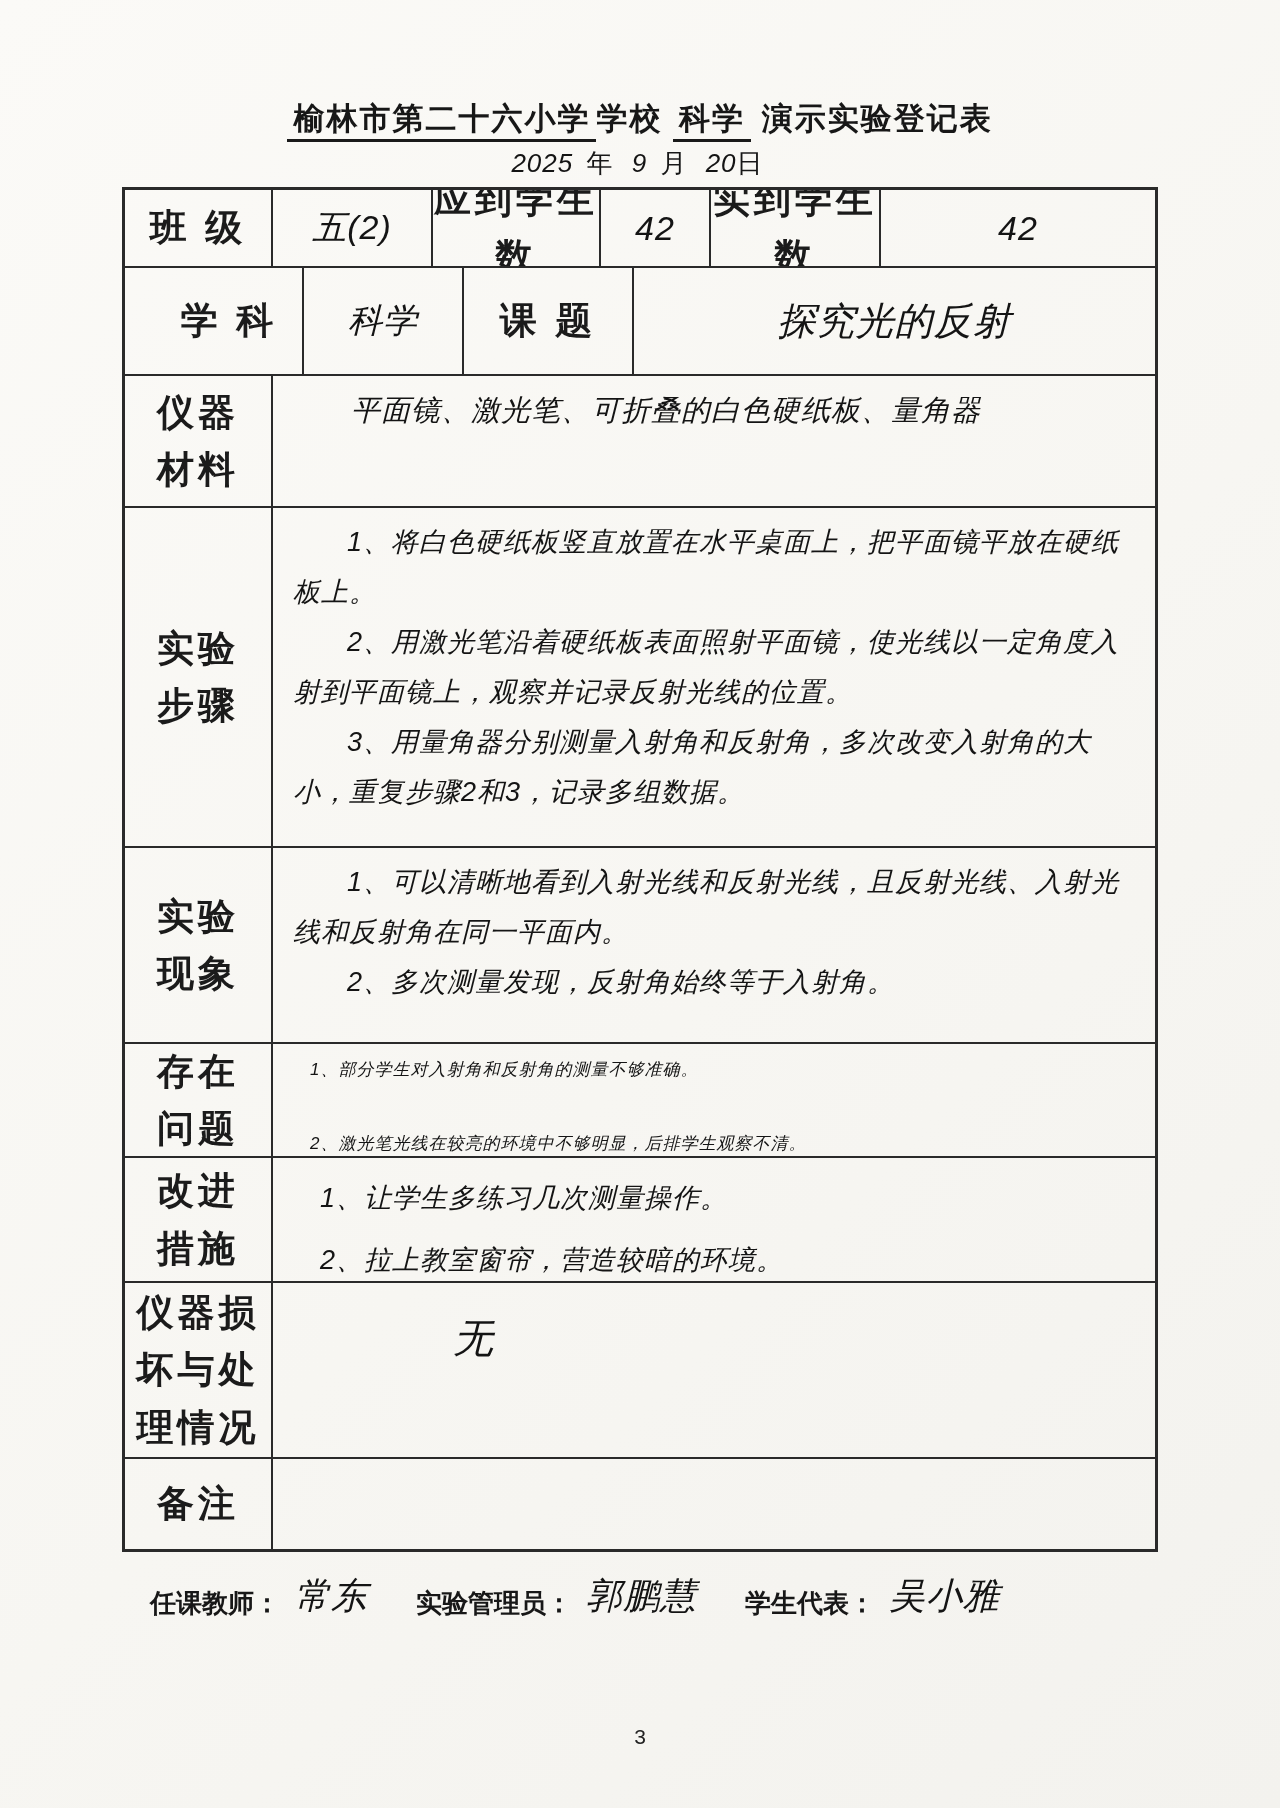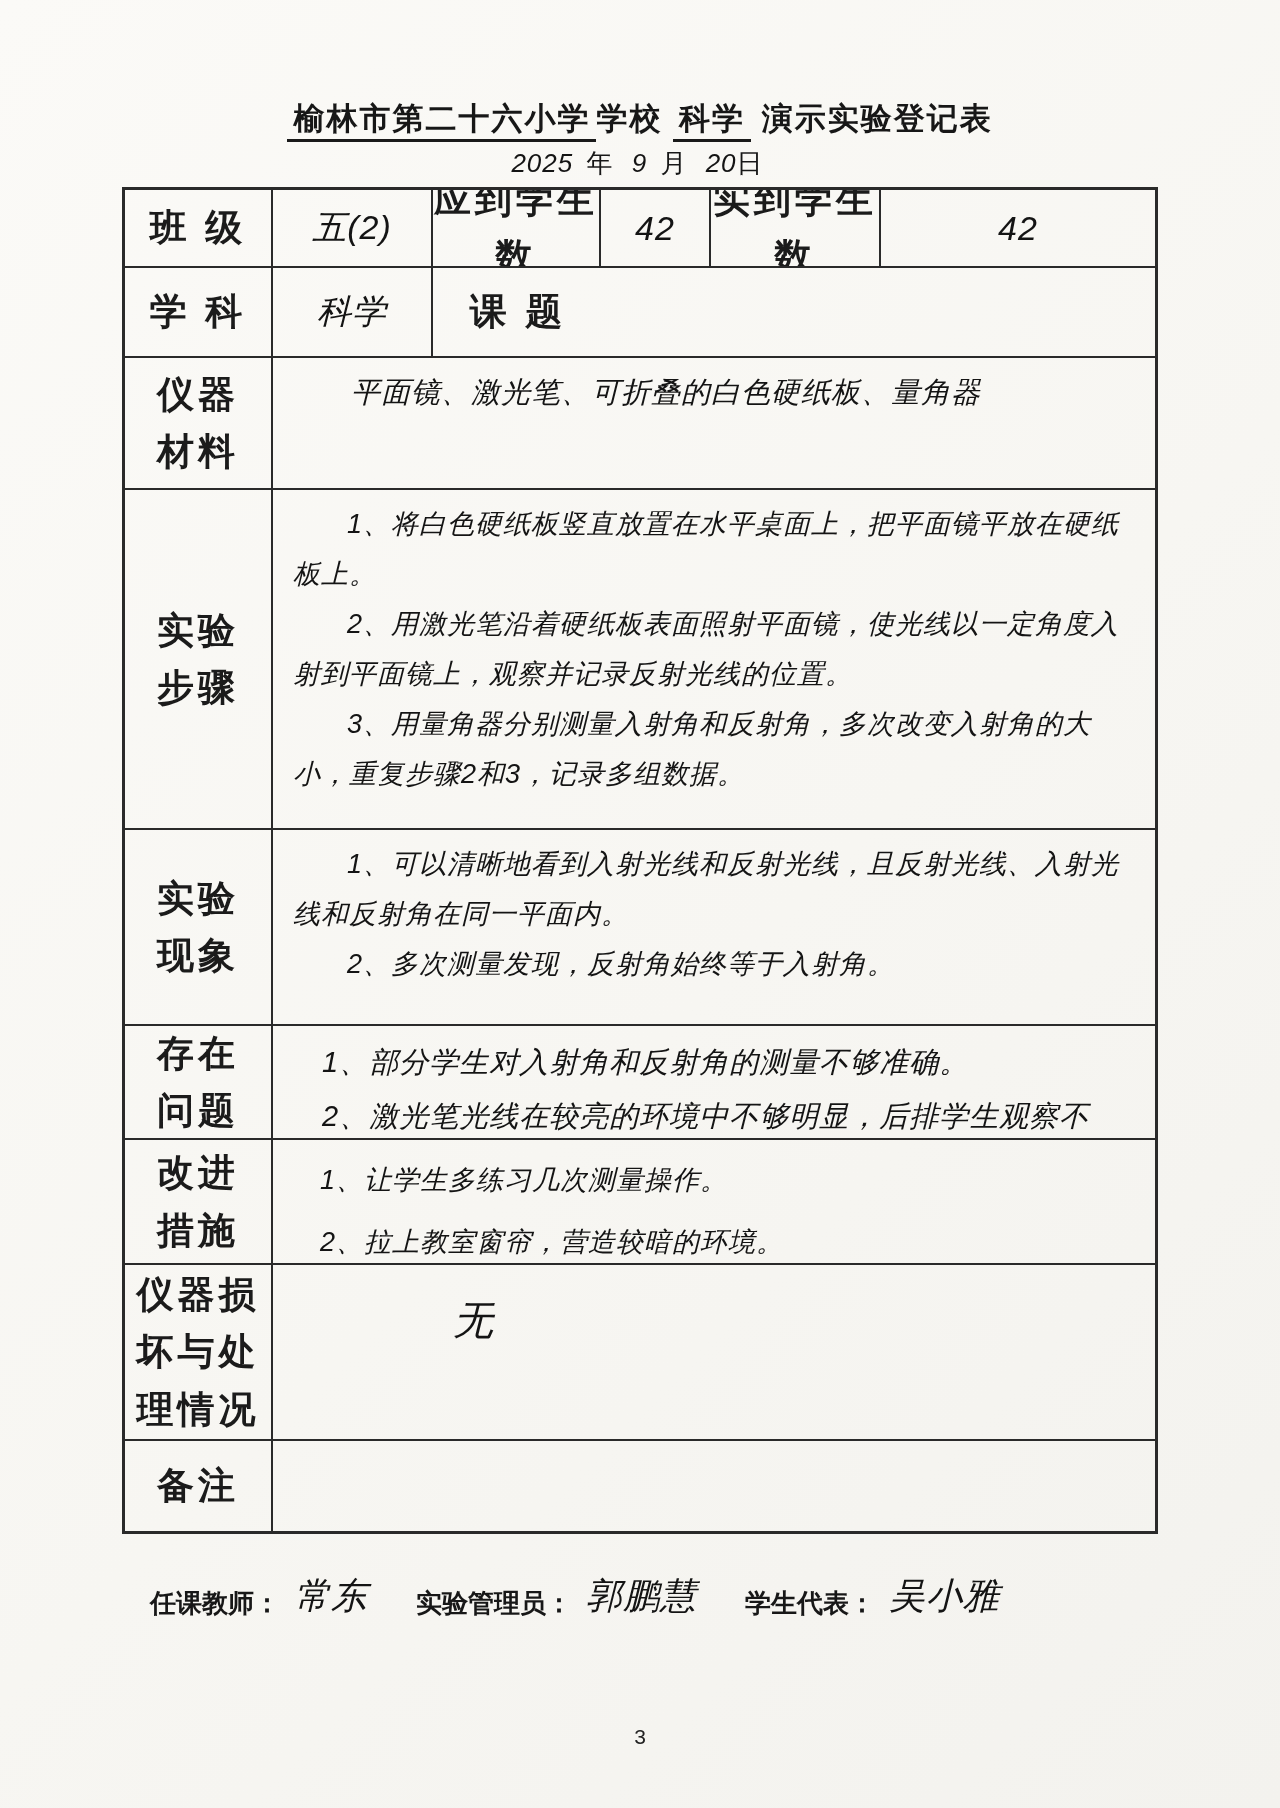--- a/index.html
+++ b/index.html
@@ -68,21 +68,21 @@
   .w-label{width:148px;flex:none;}
   .w-c2{width:160px;flex:none;}
   .w-c3{width:168px;flex:none;text-align:center;}
   .w-c4{width:110px;flex:none;}
   .w-c5{width:170px;flex:none;}
   .w-c6{flex:1;}
   .w-topic{width:170px;flex:none;}
   .w-rest{flex:1;}
   
   .h-r1{height:78px;}
-  .h-r2{height:90px;}
+  .h-r2{height:108px;padding-left:31px;}
   .h-r3{height:132px;}
   .h-r4{height:340px;}
   .h-r5{height:196px;}
   .h-r6{height:114px;}
   .h-r7{height:125px;}
   .h-r8{height:176px;}
   .h-r9{height:90px;}
   .equip-text{font-size:29px;line-height:1.7;text-indent:0;}
   .none-val{
     align-items:flex-start;justify-content:flex-start;
@@ -130,20 +130,21 @@
       <div class="cell label-cell w-c3">应到学生数</div>
       <div class="cell center-val w-c4 hw hw-big">42</div>
       <div class="cell label-cell w-c5">实到学生数</div>
       <div class="cell center-val w-c6 hw hw-big">42</div>
     </div>
 
     <div class="t-row h-r2">
       <div class="cell label-cell w-label">学 科</div>
       <div class="cell center-val w-c2 hw hw-big">科学</div>
       <div class="cell label-cell w-topic">课 题</div>
+      <div class="cell center-val w-rest hw" style="font-size:38px;">探究光的反射</div>
     </div>
 
     <div class="t-row h-r3">
       <div class="cell label-cell w-label">
         <span>仪器</span>
         <span>材料</span>
       </div>
       <div class="cell content-cell w-c6 hw">
         <p class="equip-text">平面镜、激光笔、可折叠的白色硬纸板、量角器</p>
       </div>
@@ -170,21 +171,21 @@
         <p>1、可以清晰地看到入射光线和反射光线，且反射光线、入射光线和反射角在同一平面内。</p>
         <p>2、多次测量发现，反射角始终等于入射角。</p>
       </div>
     </div>
 
     <div class="t-row h-r6">
       <div class="cell label-cell w-label">
         <span>存在</span>
         <span>问题</span>
       </div>
-      <div class="cell content-cell w-c6 hw" style="font-size:29px;">
+      <div class="cell content-cell w-c6 hw" style="font-size:17px;gap:43px;">
         <p style="text-indent:1em;">1、部分学生对入射角和反射角的测量不够准确。</p>
         <p style="text-indent:1em;">2、激光笔光线在较亮的环境中不够明显，后排学生观察不清。</p>
       </div>
     </div>
 
     <div class="t-row h-r7">
       <div class="cell label-cell w-label">
         <span>改进</span>
         <span>措施</span>
       </div>

